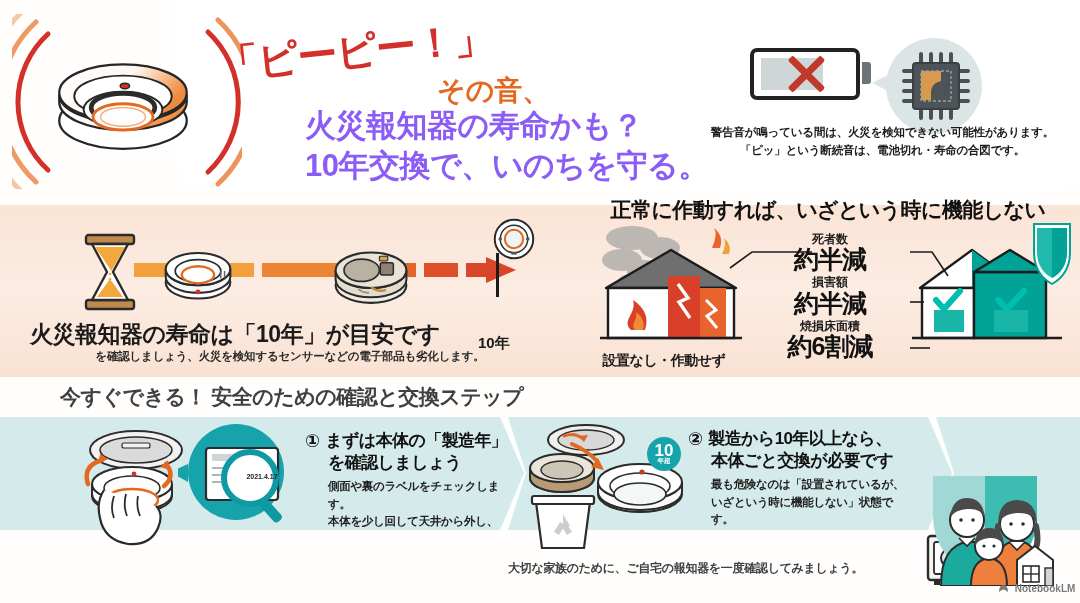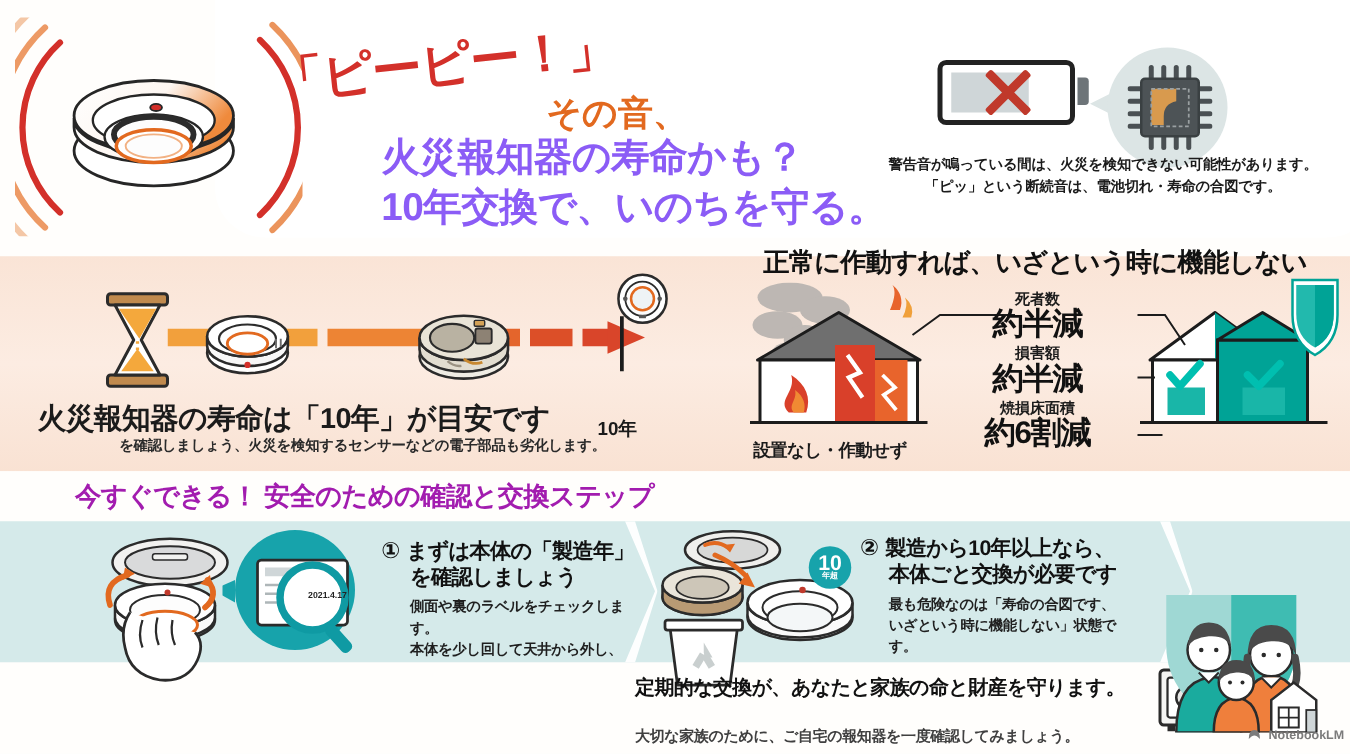--- a/index.html
+++ b/index.html
@@ -73,21 +73,21 @@
      font-size:21px;font-weight:bold;color:#111;letter-spacing:-0.6px;}
   .stats{position:absolute;left:166px;top:36px;width:168px;text-align:center;}
   .stat-lbl{font-size:12px;font-weight:bold;color:#1c1c1c;line-height:1.2;}
   .stat-val{font-size:25px;font-weight:bold;color:#111;line-height:1.08;letter-spacing:-1px;margin-bottom:2px;}
   .cap-left{position:absolute;left:4px;top:156px;width:160px;text-align:center;
      font-size:14px;font-weight:bold;color:#1b1b1b;letter-spacing:-0.5px;}
   .cap-right{position:absolute;left:330px;top:156px;width:162px;text-align:center;
      font-size:14px;font-weight:bold;color:#1b1b1b;letter-spacing:-0.5px;}
 
   
-  .steps-h{position:absolute;left:60px;top:383px;font-size:21px;font-weight:bold;color:#a21caf;letter-spacing:-0.5px;}
+  .steps-h{position:absolute;left:60px;top:383px;font-size:21px;font-weight:bold;color:#404040;letter-spacing:-0.5px;}
 
   
   .step1-txt{position:absolute;left:305px;top:430px;width:215px;}
   .step-num{font-size:18px;font-weight:bold;color:#111;}
   .step-head{font-size:17px;font-weight:bold;color:#111;line-height:1.26;letter-spacing:-0.6px;}
   .step-body{font-size:11.5px;font-weight:bold;color:#1f1f1f;line-height:1.5;letter-spacing:-0.3px;margin-top:5px;}
   .datetxt{position:absolute;left:250px;top:462px;width:40px;text-align:center;font-size:7px;font-weight:bold;color:#222;}
 
   
   .step2-txt{position:absolute;left:688px;top:428px;width:225px;}
@@ -414,27 +414,26 @@
     <span class="b-unit">年超</span>
   </div>
 
   <div class="step2-txt">
     <div style="display:flex;gap:5px;align-items:flex-start;">
       <span class="step-num">②</span>
       <span class="step-head">製造から10年以上なら、</span>
     </div>
     <div class="step-head" style="margin-left:23px;">本体ごと交換が必要です</div>
     <div class="step-body" style="margin-left:23px;">
-      <div>最も危険なのは「寿命の合図です、</div>
+      <div>最も危険なのは「設置されているが、</div>
       <div>いざという時に機能しない」状態です。</div>
     </div>
   </div>
 
   <div class="closing">
-    <div class="cl-1">定期的な交換が、あなたと家族の命と財産を守ります。</div>
     <div class="cl-2">大切な家族のために、ご自宅の報知器を一度確認してみましょう。</div>
   </div>
   <svg style="position:absolute;left:926px;top:534px;" width="62" height="52" viewBox="0 0 62 52">
     <rect x="2" y="2" width="58" height="44" rx="3" fill="#f4f4f2" stroke="#2b2b2b" stroke-width="2.4"></rect>
     <rect x="8" y="8" width="46" height="32" rx="2" fill="#ffffff" stroke="#2b2b2b" stroke-width="1.8"></rect>
     <circle cx="24" cy="24" r="9" fill="#e8e8e6" stroke="#2b2b2b" stroke-width="2"></circle>
     <circle cx="24" cy="24" r="3.5" fill="#2b2b2b"></circle>
     <g stroke="#2b2b2b" stroke-width="1.6">
         <line x1="38" y1="18" x2="48" y2="18"></line>
         <line x1="38" y1="24" x2="48" y2="24"></line>

